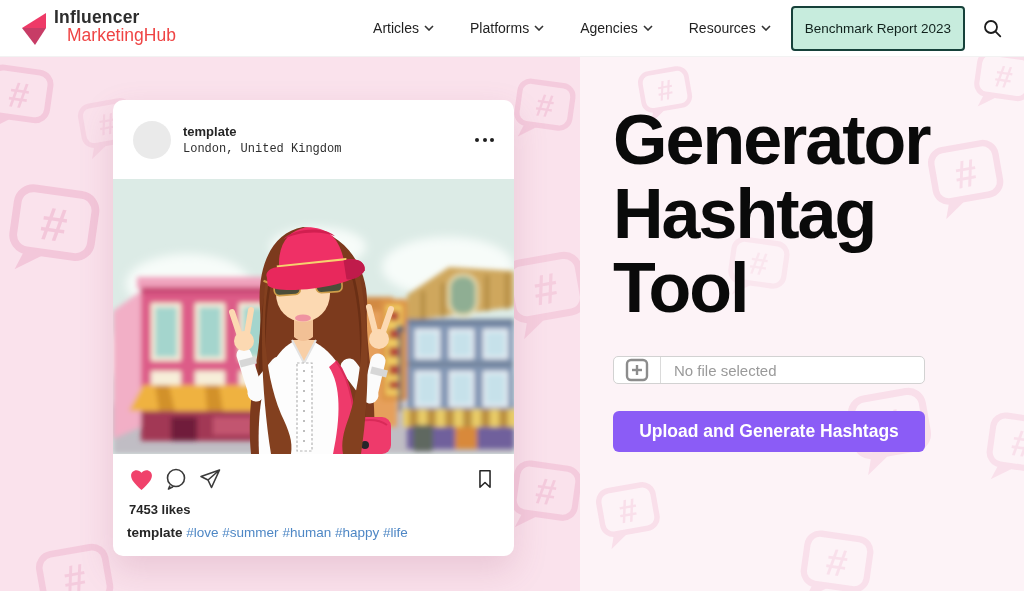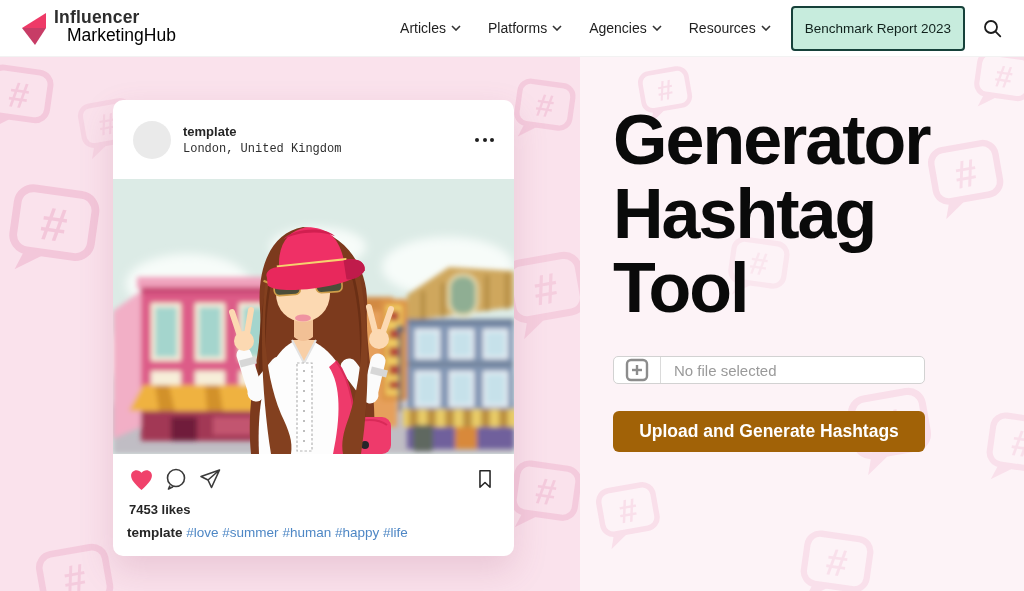--- a/index.html
+++ b/index.html
@@ -3,22 +3,22 @@
 <meta charset="utf-8">
 <style>
   * { box-sizing: border-box; margin: 0; padding: 0; }
   html,body { width:1024px; height:591px; overflow:hidden; font-family:"Liberation Sans", sans-serif; background:#fff; }
 
   
   .site-header{ height:57px; background:#fff; display:flex; align-items:center; padding:0 22px 0 20px; border-bottom:1px solid #f2f2f2; position:relative; z-index:5;}
   .logo{ display:flex; gap:6px; cursor:pointer;}
   .logo-text{ line-height:1.02; }
   .logo-line1{ font-size:17.5px; font-weight:bold; color:#2d2d2d; letter-spacing:.2px;}
-  .logo-line2{ font-size:17.5px; color:#000000; padding-left:13px;}
-  .nav{ margin-left:auto; display:flex; align-items:center; gap:27px;}
+  .logo-line2{ font-size:17.5px; color:#ef4444; padding-left:13px;}
+  .nav{ margin-left:auto; display:flex; align-items:center; gap:36px;}
   .nav-item{ display:flex; align-items:center; gap:5px; font-size:14px; color:#1f1f1f; cursor:pointer;}
   .benchmark-btn{ margin-left:20px; background:#c7ecdd; border:2px solid #16413a; border-radius:4px; padding:13px 12px; font-size:13.5px; color:#10211c; font-family:"Liberation Sans",sans-serif; cursor:pointer;}
   .search-btn{ margin-left:18px; background:none; border:none; cursor:pointer; display:flex; align-items:center;}
 
   
   .main{ position:relative; height:534px; display:flex; }
   .panel-left{ position:relative; width:580px; height:100%; background:#fae2ec; overflow:hidden;}
   .panel-right{ position:relative; flex:1; height:100%; background:#fdf3f7; overflow:hidden; padding:46px 0 0 33px;}
   .bubble{ position:absolute; pointer-events:none; }
 
@@ -39,21 +39,21 @@
   .likes{ padding:11px 18px 0 16px; font-size:13px; font-weight:bold; color:#262626;}
   .caption{ padding:8px 18px 16px 14px; font-size:13.5px; color:#262626;}
   .caption .cap-user{ font-weight:bold; }
   .caption .tag{ color:#4e87c5; }
 
   
   .hero-title{ position:relative; z-index:2; font-size:70px; font-weight:bold; color:#0a0a0a; line-height:74px; letter-spacing:-2px;}
   .upload-row{ position:relative; z-index:2; margin-top:31px; width:312px; height:28px; background:#fff; border:1px solid #d2d2d2; border-radius:5px; display:flex; align-items:center; cursor:pointer;}
   .plus-cell{ width:47px; height:100%; display:flex; align-items:center; justify-content:center; border-right:1px solid #dadada;}
   .file-text{ padding-left:13px; font-size:15px; color:#9a9a9a;}
-  .upload-btn{ position:relative; z-index:2; margin-top:27px; width:312px; height:41px; background:#a16207; color:#fff; border:none; border-radius:6px; font-size:17.5px; font-weight:bold; font-family:"Liberation Sans",sans-serif; cursor:pointer;}
+  .upload-btn{ position:relative; z-index:2; margin-top:27px; width:312px; height:41px; background:#8b5cf6; color:#fff; border:none; border-radius:6px; font-size:17.5px; font-weight:bold; font-family:"Liberation Sans",sans-serif; cursor:pointer;}
   .tiktok-note{ position:relative; z-index:2; margin-top:49px; width:312px; text-align:center; font-size:13.5px; color:#3c3c3c; cursor:pointer;}
 </style>
 </head>
 <body>
 
 <header class="site-header">
   <div class="logo">
     <svg width="28" height="38" viewBox="0 0 28 38">
       <polygon points="26,4 2,19 26,19" fill="#ee3a67"></polygon>
       <polygon points="2,19 26,19 15,36" fill="#c73c66"></polygon>

